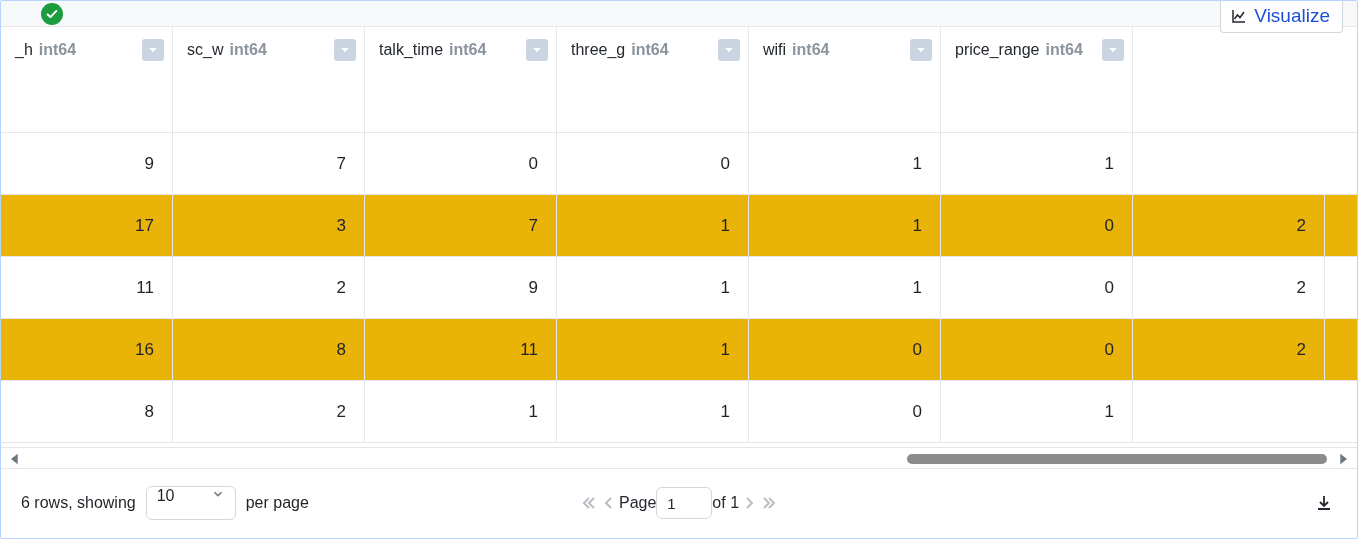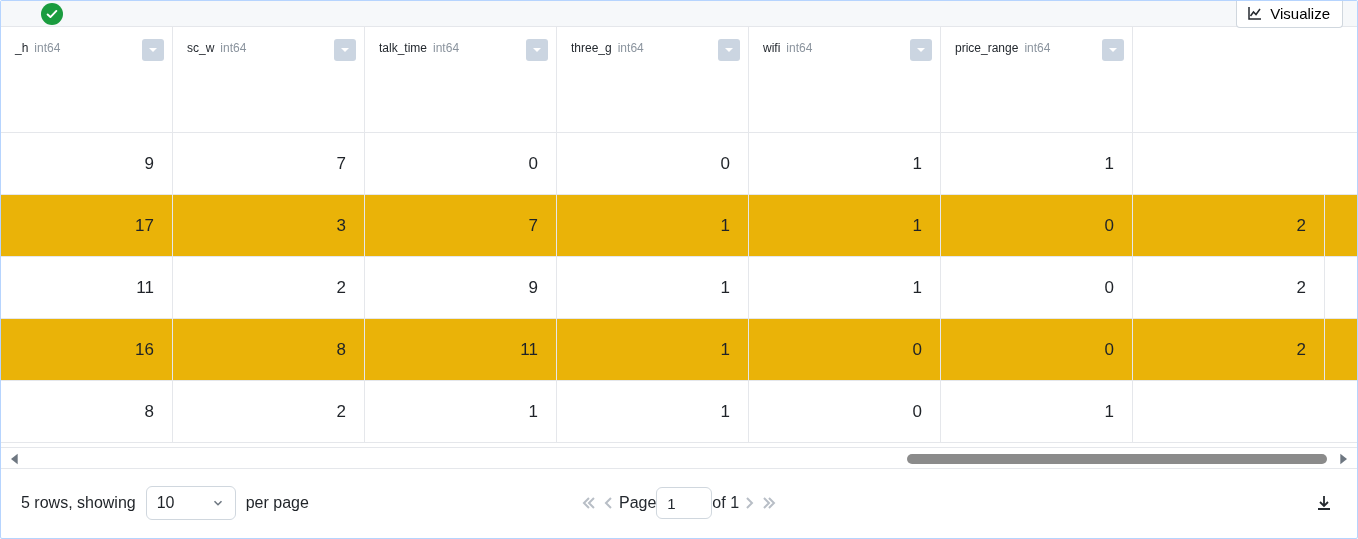--- a/index.html
+++ b/index.html
@@ -35,23 +35,23 @@
   }
   .status-badge svg { width: 14px; height: 14px; }
   .visualize-btn {
     position: absolute;
     right: 14px; top: -1px;
     background: #fff;
     border: 1px solid #d0d7de;
     border-top: 0;
     border-radius: 0 0 4px 4px;
     padding: 5px 12px 5px 10px;
-    font-size: 15px;
-    color: #000000;
-    display: flex; align-items: flex-start; gap: 7px;
+    font-size: 19px;
+    color: #1d4ed8;
+    display: flex; align-items: center; gap: 7px;
     cursor: pointer;
   }
   .visualize-btn svg { width: 16px; height: 16px; stroke: #24292f; }
 
   
   .grid {
     display: flex;
     flex-direction: column;
     height: 420px;
   }
@@ -72,25 +72,25 @@
   .c1 { width: 192px; }
   .c2 { width: 192px; }
   .c3 { width: 192px; }
   .c4 { width: 192px; }
   .c5 { width: 192px; }
   .c6 { width: 192px; }
   .cend { flex: 0 0 32px; }
 
   .hdr-cell {
     padding: 14px 14px 0 14px;
-    font-size: 12px;
+    font-size: 16px;
     display: flex; align-items: flex-start; gap: 6px;
   }
   .hdr-name { color: #24292f; font-weight: 400; }
-  .hdr-type { color: #8b949e; font-weight: 400; }
+  .hdr-type { color: #8b949e; font-weight: 700; }
   .hdr-dd {
     position: absolute;
     right: 8px; top: 12px;
     width: 22px; height: 22px;
     background: #cbd5e1;
     border-radius: 3px;
     display: flex; align-items: center; justify-content: center;
     cursor: pointer;
   }
   .hdr-dd svg { width: 12px; height: 12px; fill: #fff; }
@@ -136,21 +136,21 @@
     position: relative;
     height: 68px;
     display: flex;
     align-items: center;
     padding: 0 20px;
     font-size: 16px;
     color: #1f2328;
   }
   .rows-info { display: flex; align-items: center; gap: 10px; }
   .select {
-    display: flex; align-items: center; justify-content: space-between;
+    display: flex; align-items: flex-start; justify-content: space-between;
     width: 90px; height: 34px;
     border: 1px solid #d0d7de; border-radius: 6px;
     padding: 0 10px;
     cursor: pointer;
     color: #1f2328;
   }
   .select svg { width: 14px; height: 14px; stroke: #6e7781; }
 
   .pager {
     position: absolute;
@@ -396,21 +396,21 @@
     <div class="thumb"></div>
     <div class="arrow right">
       <svg viewBox="0 0 12 12">
           <path d="M4 2 L9 6 L4 10 Z" fill="#6e7781"></path>
         </svg>
     </div>
   </div>
 
   <div class="footer">
     <div class="rows-info">
-      <span>5 rows, showing</span>
+      <span>6 rows, showing</span>
       <div class="select">
         <span>10</span>
         <svg viewBox="0 0 16 16">
             <path d="M4 6 L8 10 L12 6" stroke-width="1.8" fill="none"></path>
           </svg>
       </div>
       <span>per page</span>
     </div>
 
     <div class="pager">

